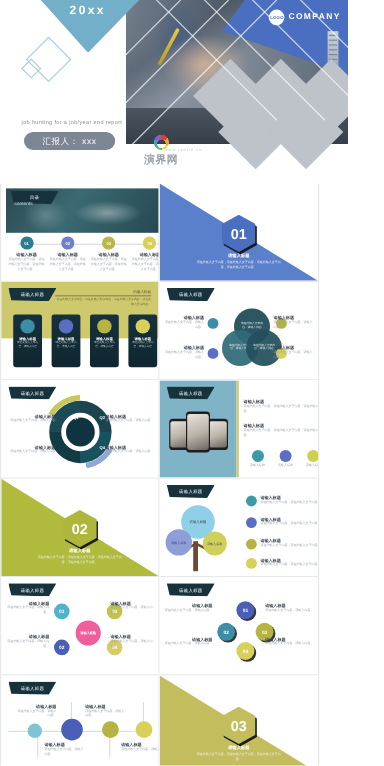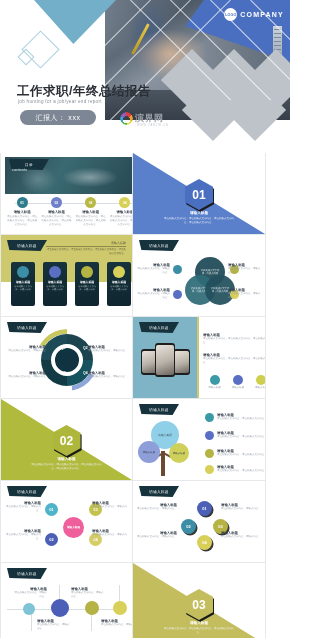--- a/index.html
+++ b/index.html
@@ -57,40 +57,40 @@
     display:flex;align-items:center;justify-content:center;
     font-size:3.6px;font-weight:bold;color:#4a6fc0;letter-spacing:.2px;
   }
   .logo-word{ color:#fff; font-size:7px; font-weight:bold; letter-spacing:1.2px; }
 
   .teal-tri{
     position:absolute; left:34px; top:0; width:82px; height:44px;
     background:#74afc9; clip-path:polygon(0 0,100% 0,48% 100%);
   }
   .year-txt{
-    position:absolute; left:58px; top:4px; color:#fff; font-size:17px;
-    font-weight:bold; letter-spacing:2px;margin-top:40px;
+    position:absolute; left:58px; top:4px; color:#fff; font-size:10px;
+    font-weight:bold; letter-spacing:2px;
   }
   .dia-outline{ position:absolute; border:1px solid #a9cfe0; }
   .dia-a{ left:27px; top:36px; width:27px; height:27px; transform:rotate(45deg); }
   .dia-b{ left:20px; top:51px; width:12px; height:12px; transform:rotate(45deg); }
 
   .cover-title{
     position:absolute; left:17px; top:83px; font-size:12.5px; font-weight:bold;
     color:#2a2f36; letter-spacing:.5px; white-space:nowrap;
   }
   .cover-sub{
     position:absolute; left:18px; top:99px; font-size:4.6px; color:#8b9098; letter-spacing:.3px;
   }
   .presenter-pill{
     position:absolute; left:20px; top:110px; width:76px; height:15px; border-radius:8px;
     background:#7c8694; display:flex; align-items:center; justify-content:center;
   }
   .presenter-pill span{ color:#fff; font-size:7px; letter-spacing:.6px; }
-  .wm{ position:absolute; left:120px; top:112px; display:flex; align-items:center; gap:2px; }
+  .wm{ position:absolute; left:120px; top:112px; display:flex; align-items:center; gap:2px;flex-direction:column; }
   .wm-mark{ width:13px;height:13px;border-radius:50%;
     background:conic-gradient(#e23b3b 0 16%,#f0a32a 0 32%,#e9d949 0 48%,#56b84b 0 64%,#3aa3d0 0 80%,#8b5fc0 0 100%);
     -webkit-mask:radial-gradient(circle at 50% 60%, transparent 0 3.5px, #000 3.6px);
             mask:radial-gradient(circle at 50% 60%, transparent 0 3.5px, #000 3.6px);}
   .wm-txt{ font-size:9px;color:#9aa0a8;font-weight:bold;letter-spacing:.5px;}
   .wm-sub{ position:absolute; left:137px; top:124px; font-size:2.6px; color:#b9bec5; letter-spacing:.8px;}
 
   
   .grid { position:absolute; left:0; top:153px; width:290px; display:flex; flex-wrap:wrap; }
   .slide {
@@ -224,21 +224,20 @@
       <div class="logo-circle">LOGO</div>
       <div class="logo-word">COMPANY</div>
     </div>
 
     <div class="teal-tri"></div>
     <div class="year-txt">20xx</div>
 
     <div class="dia-outline dia-a"></div>
     <div class="dia-outline dia-b"></div>
 
-    <div class="cover-title">工作求职/年终总结报告</div>
     <div class="cover-sub">job hunting for a job/year end report</div>
 
     <div class="presenter-pill">
       <span>汇报人： xxx</span>
     </div>
 
     <div class="wm">
       <div class="wm-mark"></div>
       <div class="wm-txt">演界网</div>
     </div>

